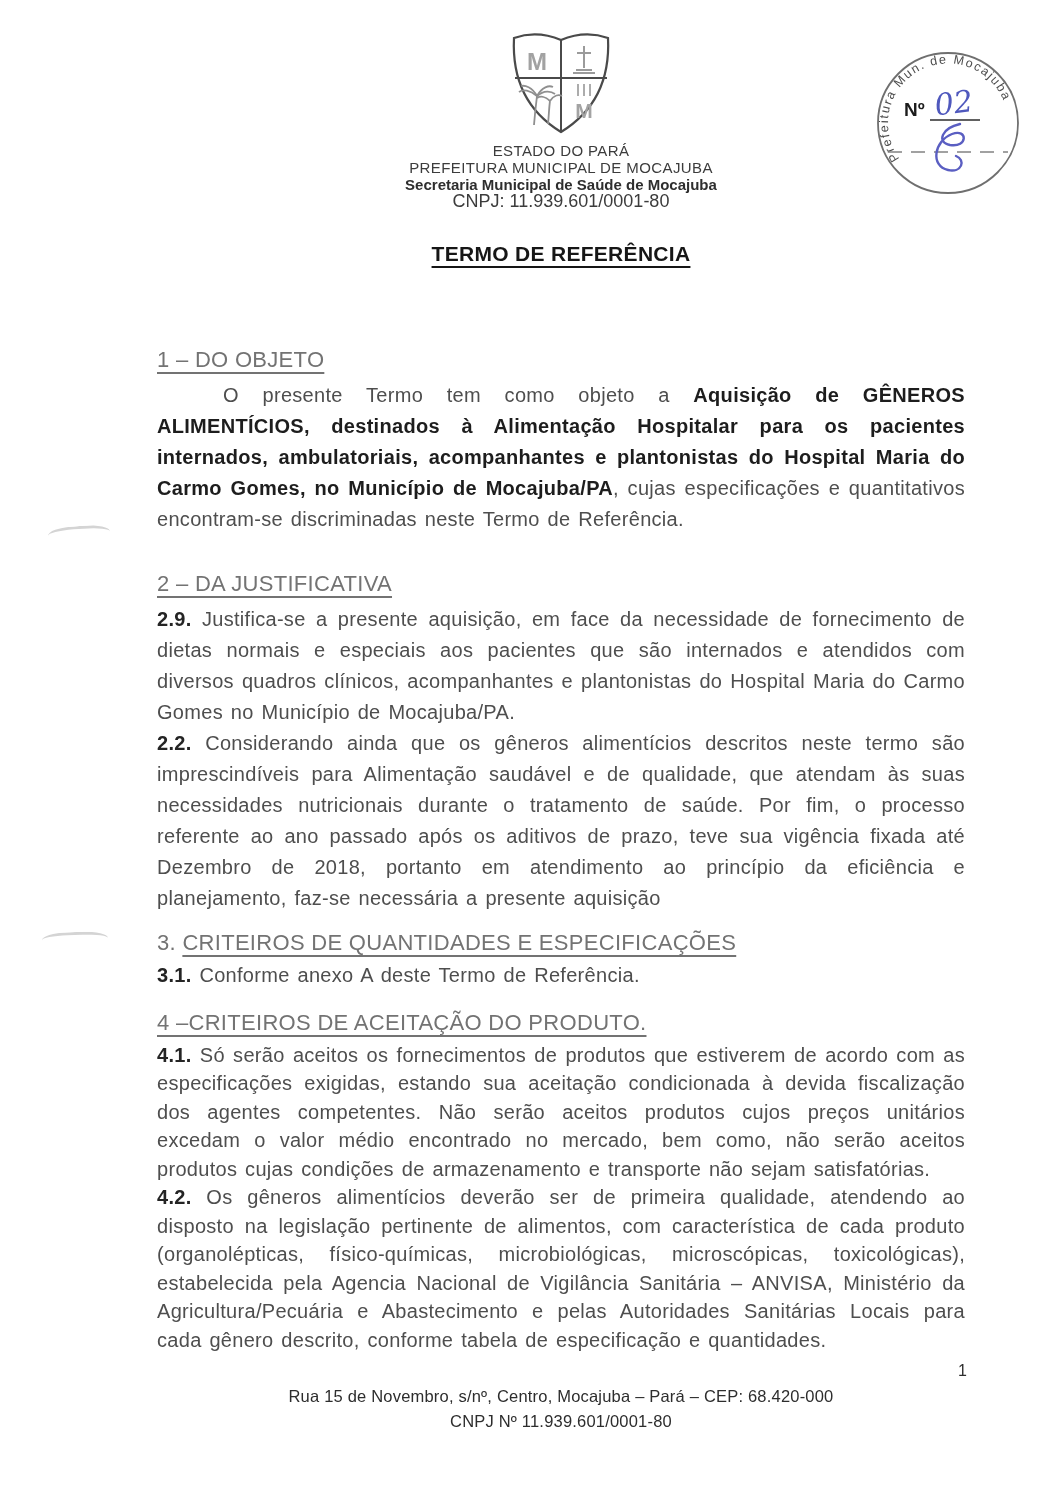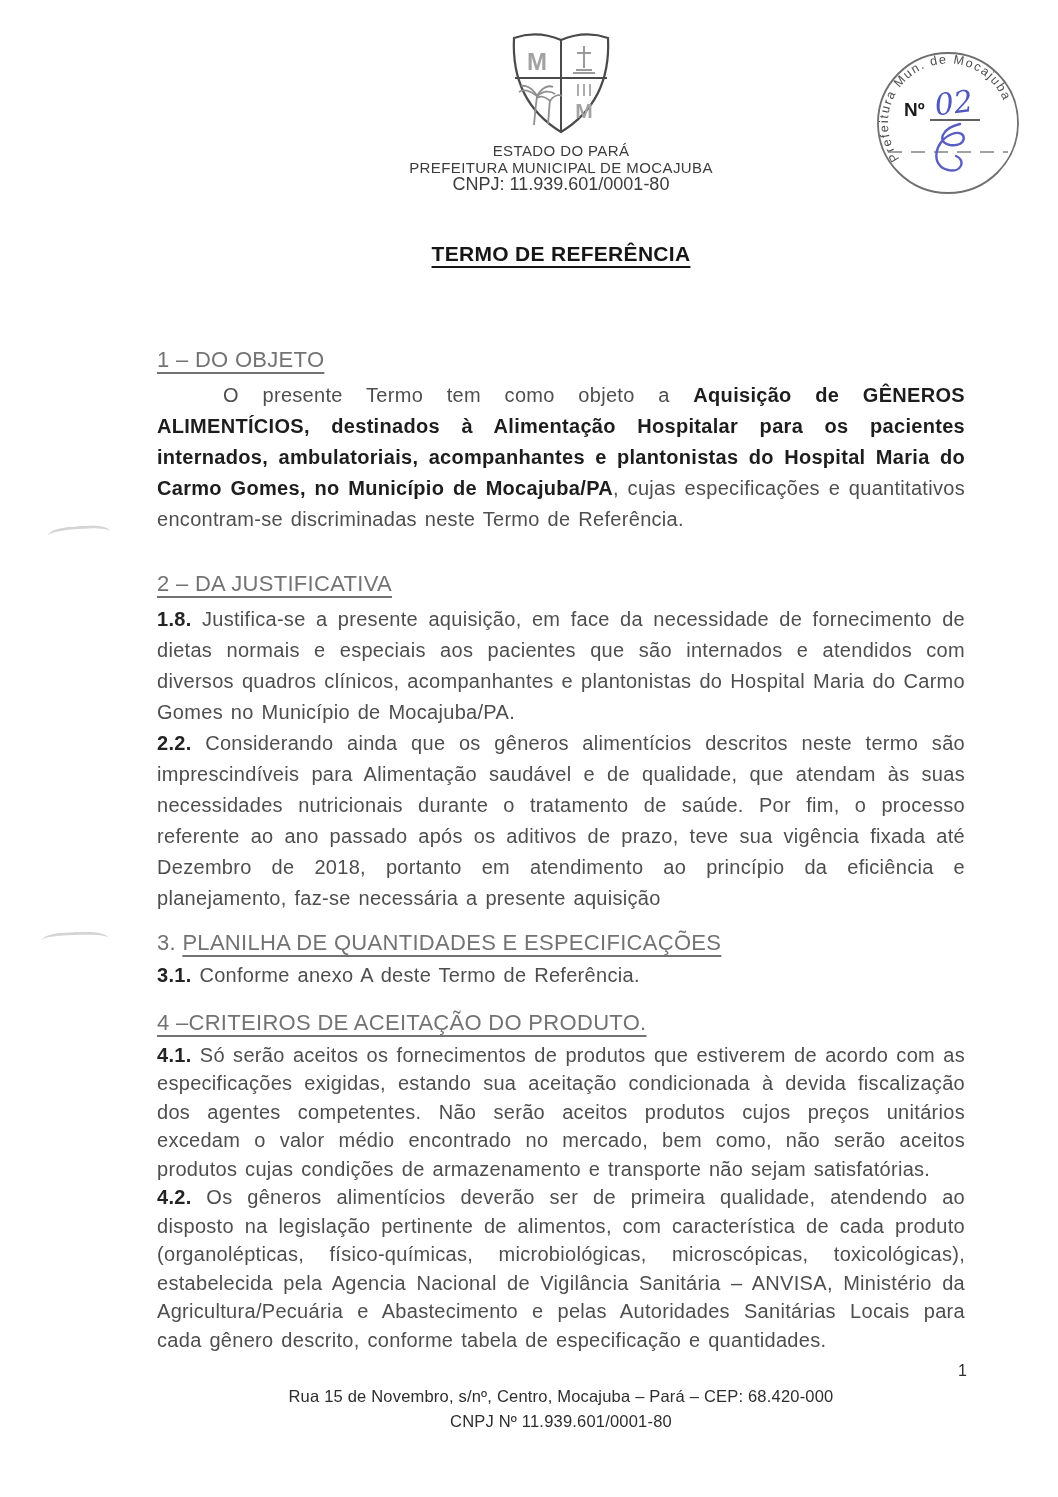--- a/index.html
+++ b/index.html
@@ -104,20 +104,21 @@
         <path d="M 80,58 L 80,70"></path>
         <path d="M 86,58 L 86,70"></path>
       </g>
       <text x="80" y="92" text-anchor="middle" font-size="21" font-weight="bold" fill="#a3a3a3">M</text>
     </svg>
   </div>
 
   <div class="org-block">
     <div class="org-line1">ESTADO DO PARÁ</div>
     <div class="org-line2">PREFEITURA MUNICIPAL DE MOCAJUBA</div>
+    <div class="org-line3">Secretaria Municipal de Saúde de Mocajuba</div>
     <div class="org-line4">CNPJ: 11.939.601/0001-80</div>
   </div>
 
   <div class="stamp">
     <svg viewBox="0 0 152 158" width="152" height="158">
       <circle cx="76" cy="79" r="70" fill="none" stroke="#6f6f6f" stroke-width="1.8"></circle>
       <defs>
         <path id="ringArc" d="M 30,118 A 60,60 0 1 1 122,118"></path>
       </defs>
       <text font-size="12.5" fill="#4c4c4c" letter-spacing="1.6">
@@ -135,25 +136,25 @@
   <div class="pen-mark m2"></div>
 
   <div class="doc-title">TERMO DE REFERÊNCIA</div>
 
   <div class="content">
 
     <h3 class="sec-heading"><span class="ul">1 – DO OBJETO</span></h3>
     <p class="para indent"><span>O presente Termo tem como objeto a </span><span class="pbold">Aquisição de GÊNEROS ALIMENTÍCIOS, destinados à Alimentação Hospitalar para os pacientes internados, ambulatoriais, acompanhantes e plantonistas do Hospital Maria do Carmo Gomes, no Município de Mocajuba/PA</span><span>, cujas especificações e quantitativos encontram-se discriminadas neste Termo de Referência.</span></p>
 
     <h3 class="sec-heading gap-a"><span class="ul">2 – DA JUSTIFICATIVA</span></h3>
-    <p class="para"><span class="pnum">1.8.</span><span> Justifica-se a presente aquisição, em face da necessidade de fornecimento de dietas normais e especiais aos pacientes que são internados e atendidos com diversos quadros clínicos, acompanhantes e plantonistas do Hospital Maria do Carmo Gomes no Município de Mocajuba/PA.</span></p>
+    <p class="para"><span class="pnum">2.9.</span><span> Justifica-se a presente aquisição, em face da necessidade de fornecimento de dietas normais e especiais aos pacientes que são internados e atendidos com diversos quadros clínicos, acompanhantes e plantonistas do Hospital Maria do Carmo Gomes no Município de Mocajuba/PA.</span></p>
     <p class="para" style="margin-top:0;"><span class="pnum">2.2.</span><span> Considerando ainda que os gêneros alimentícios descritos neste termo são imprescindíveis para Alimentação saudável e de qualidade, que atendam às suas necessidades nutricionais durante o tratamento de saúde. Por fim, o processo referente ao ano passado após os aditivos de prazo, teve sua vigência fixada até Dezembro de 2018, portanto em atendimento ao princípio da eficiência e planejamento, faz-se necessária a presente aquisição</span></p>
 
     <div class="tight">
-      <h3 class="sec-heading gap-b"><span class="no-ul">3.</span> <span class="ul">PLANILHA DE QUANTIDADES E ESPECIFICAÇÕES</span></h3>
+      <h3 class="sec-heading gap-b"><span class="no-ul">3.</span> <span class="ul">CRITEIROS DE QUANTIDADES E ESPECIFICAÇÕES</span></h3>
       <p class="para"><span class="pnum">3.1.</span><span> Conforme anexo A deste Termo de Referência.</span></p>
 
       <h3 class="sec-heading gap-c"><span class="ul">4 –CRITEIROS DE ACEITAÇÃO DO PRODUTO.</span></h3>
       <p class="para"><span class="pnum">4.1.</span><span> Só serão aceitos os fornecimentos de produtos que estiverem de acordo com as especificações exigidas, estando sua aceitação condicionada à devida fiscalização dos agentes competentes. Não serão aceitos produtos cujos preços unitários excedam o valor médio encontrado no mercado, bem como, não serão aceitos produtos cujas condições de armazenamento e transporte não sejam satisfatórias.</span></p>
       <p class="para" style="margin-top:0;"><span class="pnum">4.2.</span><span> Os gêneros alimentícios deverão ser de primeira qualidade, atendendo ao disposto na legislação pertinente de alimentos, com característica de cada produto (organolépticas, físico-químicas, microbiológicas, microscópicas, toxicológicas), estabelecida pela Agencia Nacional de Vigilância Sanitária – ANVISA, Ministério da Agricultura/Pecuária e Abastecimento e pelas Autoridades Sanitárias Locais para cada gênero descrito, conforme tabela de especificação e quantidades.</span></p>
     </div>
   </div>
 
   <div class="page-number">1</div>
 

